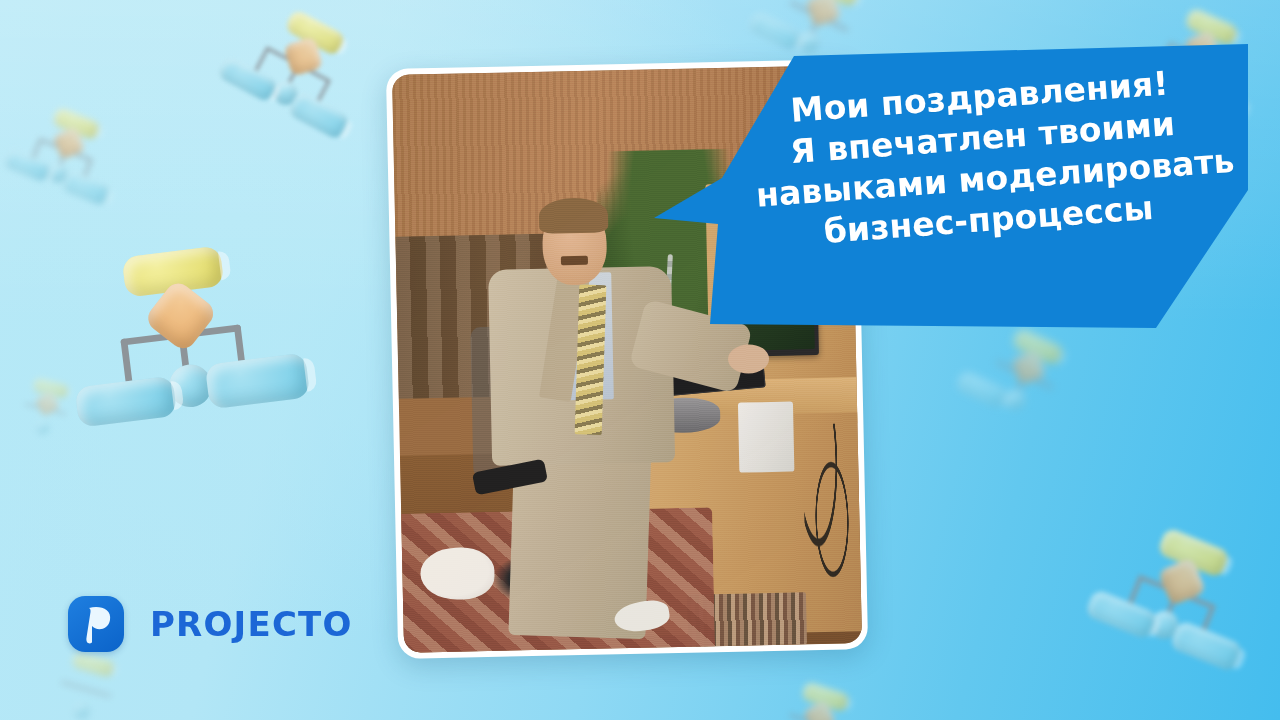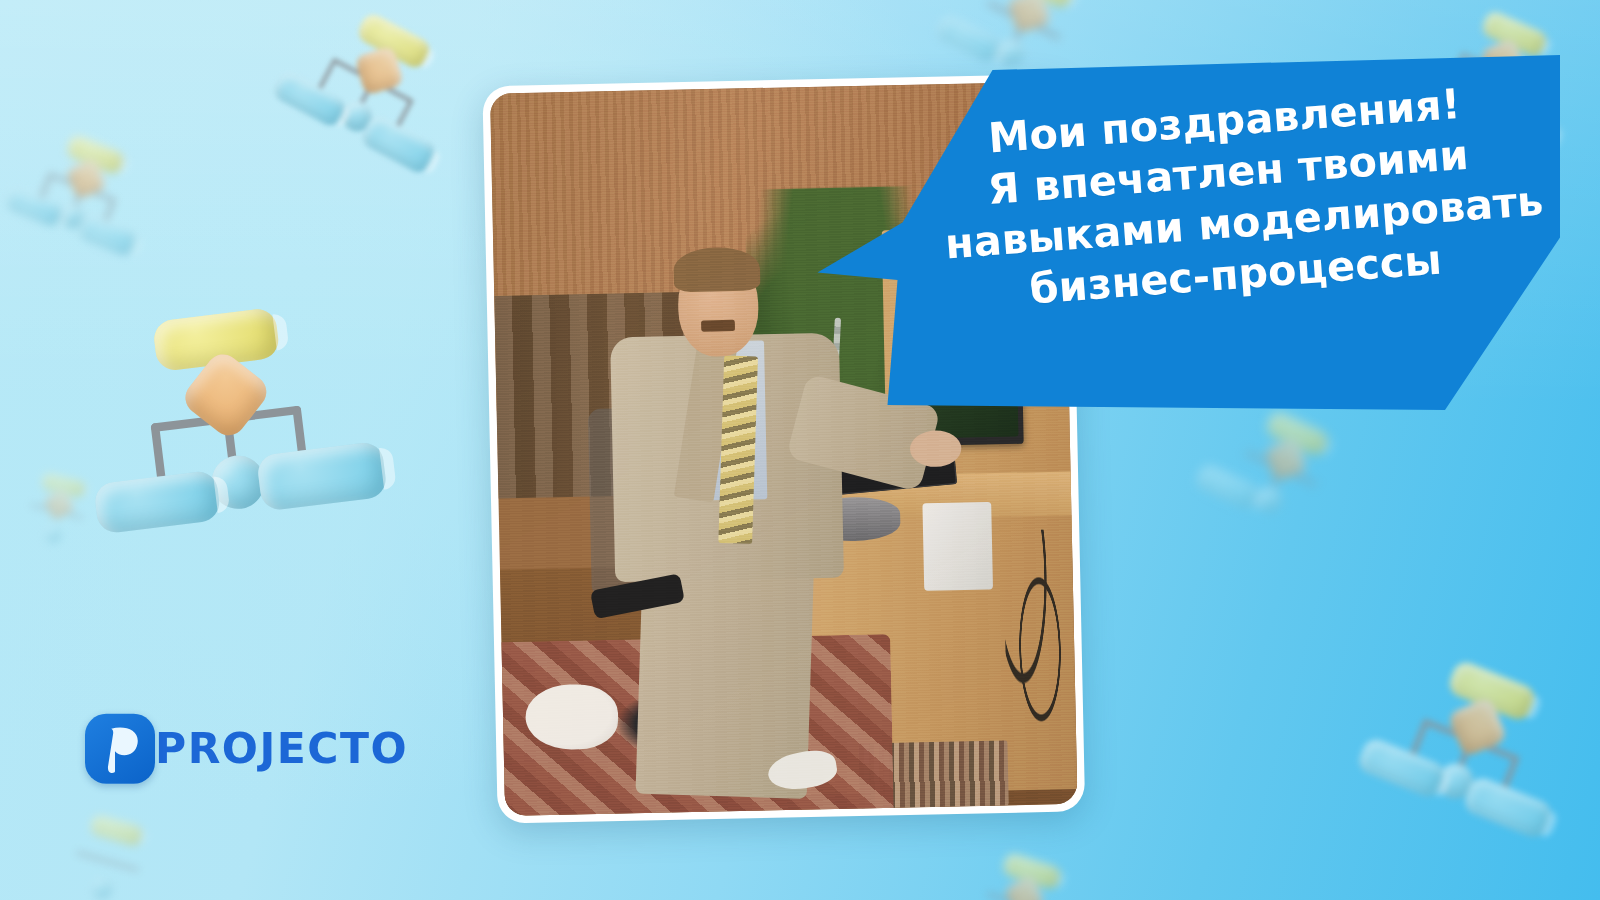--- a/index.html
+++ b/index.html
@@ -210,22 +210,22 @@
     line-height:41px;
     letter-spacing:.1px;
     transform:rotate(-4.2deg);
     text-shadow:0 1px 0 rgba(0,0,0,.04);
   }
   #bubble-text .ln { display:block; white-space:nowrap; }
 
   
   #logo {
     position:absolute;
-    left:68px; top:571px;
-    display:flex; align-items:center; gap:0;
+    left:68px; top:596px;
+    display:flex; align-items:center; gap:26px;
   }
   #logo-mark {
     width:56px; height:56px;
     border-radius:17px;
     background:linear-gradient(145deg,#1f7fe0,#0b63c9);
     position:relative;
     box-shadow:0 2px 6px rgba(10,70,140,.25);
   }
   #logo-word {
     font-family:"DejaVu Sans", sans-serif;

